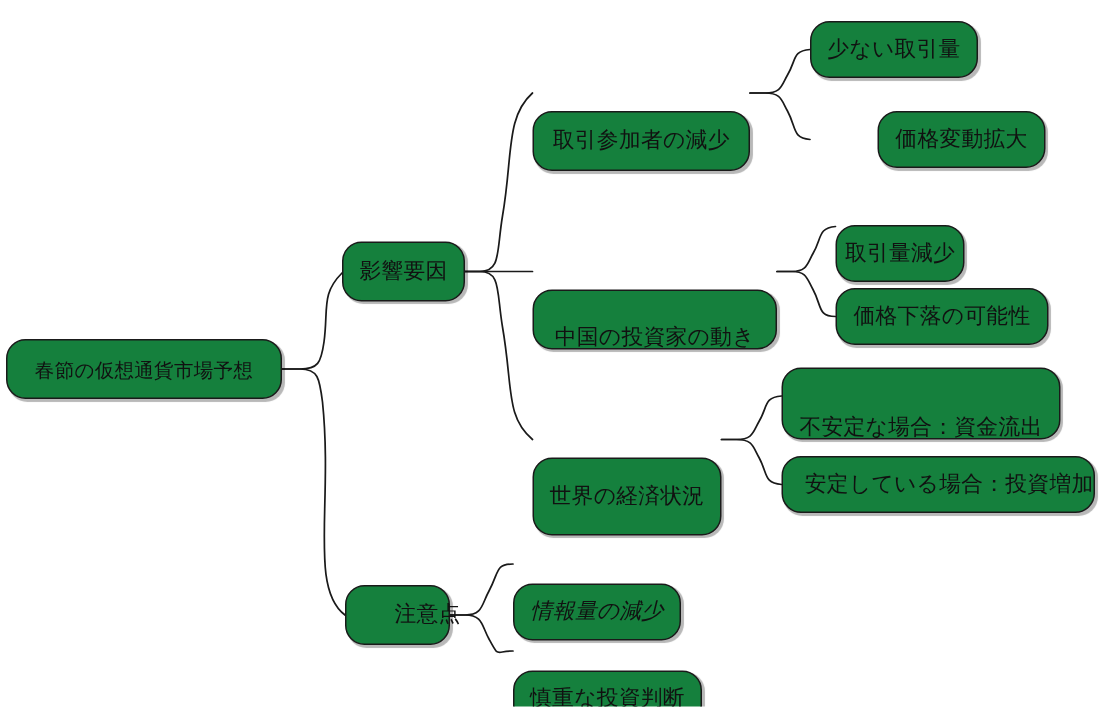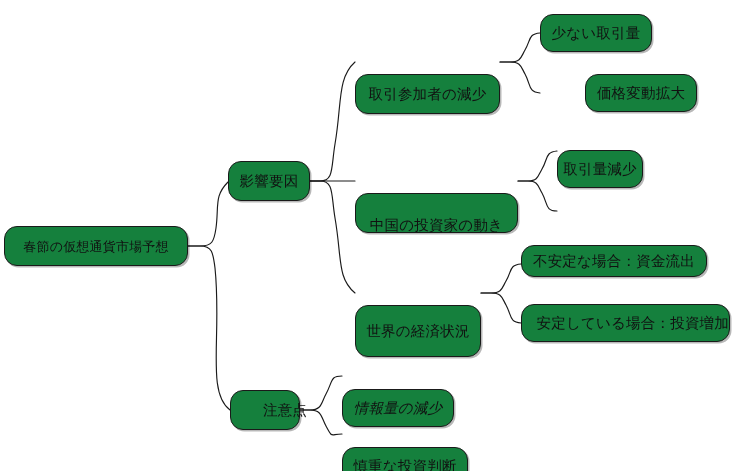--- a/index.html
+++ b/index.html
@@ -118,22 +118,25 @@
   </div>
 
   <div class="node node-leaf" style="left:540px; top:74px; width:112px; height:38px;margin-left:45px;">
     <span class="label">価格変動拡大</span>
   </div>
 
   <div class="node node-leaf" style="left:557px; top:132px; width:86px; height:38px;margin-top:18px;">
     <span class="label">取引量減少</span>
   </div>
 
+  <div class="node node-leaf" style="left:557px; top:192px; width:142px; height:38px;">
+    <span class="label">価格下落の可能性</span>
+  </div>
 
-  <div class="node node-leaf" style="left:521px; top:245px; width:186px; height:32px;">
+  <div class="node node-leaf" style="left:521px; top:245px; width:186px; height:48px;align-items:flex-end;">
     <span class="label">不安定な場合：資金流出</span>
   </div>
 
   <div class="node node-leaf" style="left:521px; top:304px; width:209px; height:38px;justify-content:flex-end;">
     <span class="label">安定している場合：投資増加</span>
   </div>
 
   <div class="node node-l2" style="left:342px; top:357px; width:112px; height:38px;font-style:italic;">
     <span class="label">情報量の減少</span>
   </div>

